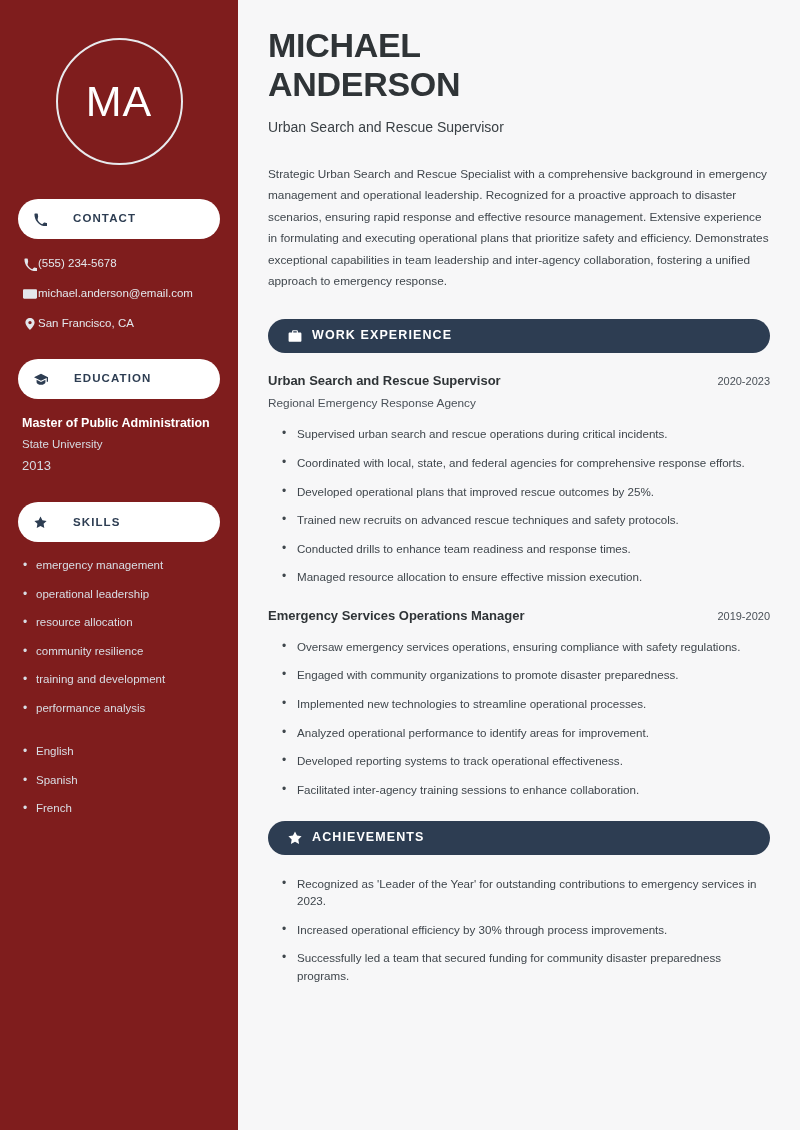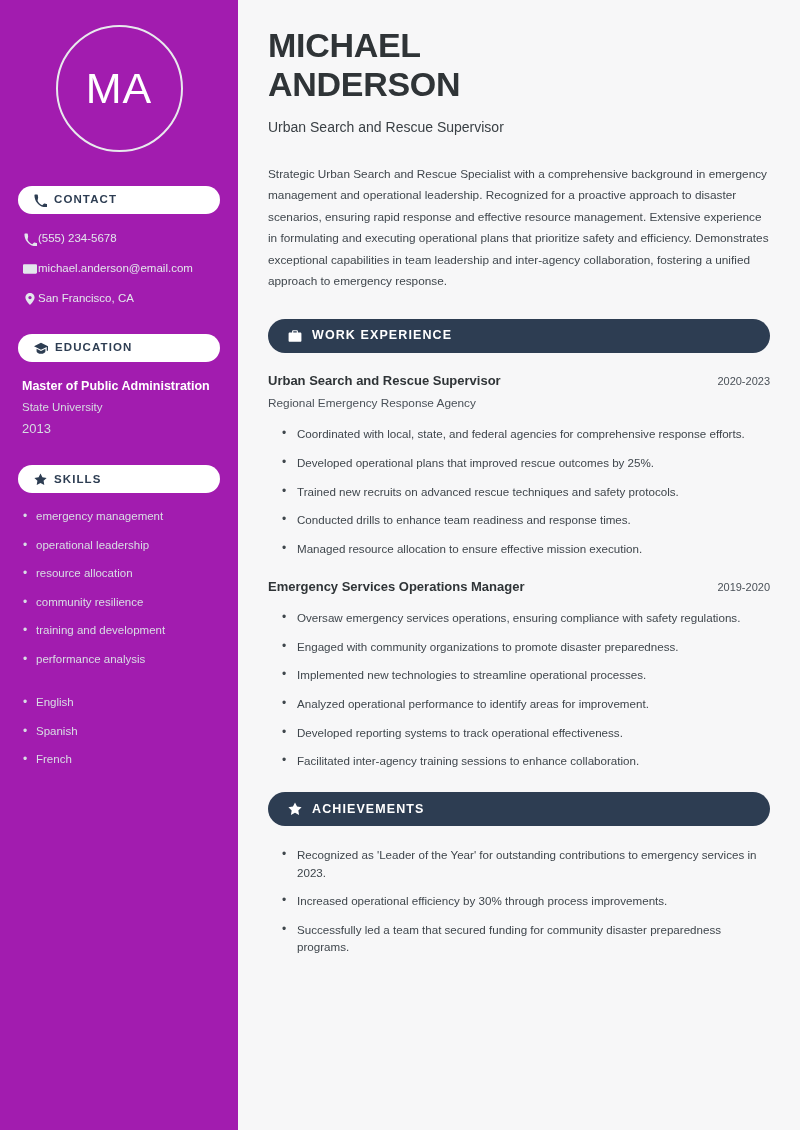--- a/index.html
+++ b/index.html
@@ -18,22 +18,22 @@
     height: 1130px;
     background: #f7f7f8;
     display: flex;
     overflow: hidden;
   }
 
   
   .sidebar {
     width: 238px;
     flex: 0 0 238px;
-    background: #a21caf;
-    padding: 3px 18px;
+    background: #7f1d1d;
+    padding: 16px 18px;
     position: relative;
     z-index: 2;
   }
 
   .sidebar-inner {
     padding-top: 22px;
   }
 
   .avatar-wrap {
     display: flex;
@@ -54,25 +54,25 @@
     font-size: 43px;
     font-weight: 400;
     letter-spacing: 1px;
     line-height: 1;
   }
 
   
   .pill {
     background: #ffffff;
     border-radius: 999px;
-    height: 28px;
+    height: 40px;
     display: flex;
     align-items: center;
     padding: 0 16px;
-    gap: 7px;
+    gap: 26px;
     margin-bottom: 16px;
   }
   .pill-label {
     color: #2d3d52;
     font-size: 11.5px;
     font-weight: 700;
     letter-spacing: 1.1px;
     text-transform: uppercase;
     line-height: 1;
   }
@@ -361,20 +361,21 @@
       <span class="banner-label">WORK EXPERIENCE</span>
     </div>
 
     <div class="job">
       <div class="job-head">
         <span class="job-role">Urban Search and Rescue Supervisor</span>
         <span class="job-dates">2020-2023</span>
       </div>
       <div class="job-org">Regional Emergency Response Agency</div>
       <ul class="bullets">
+        <li>Supervised urban search and rescue operations during critical incidents.</li>
         <li>Coordinated with local, state, and federal agencies for comprehensive response efforts.</li>
         <li>Developed operational plans that improved rescue outcomes by 25%.</li>
         <li>Trained new recruits on advanced rescue techniques and safety protocols.</li>
         <li>Conducted drills to enhance team readiness and response times.</li>
         <li>Managed resource allocation to ensure effective mission execution.</li>
       </ul>
     </div>
 
     <div class="job">
       <div class="job-head">

